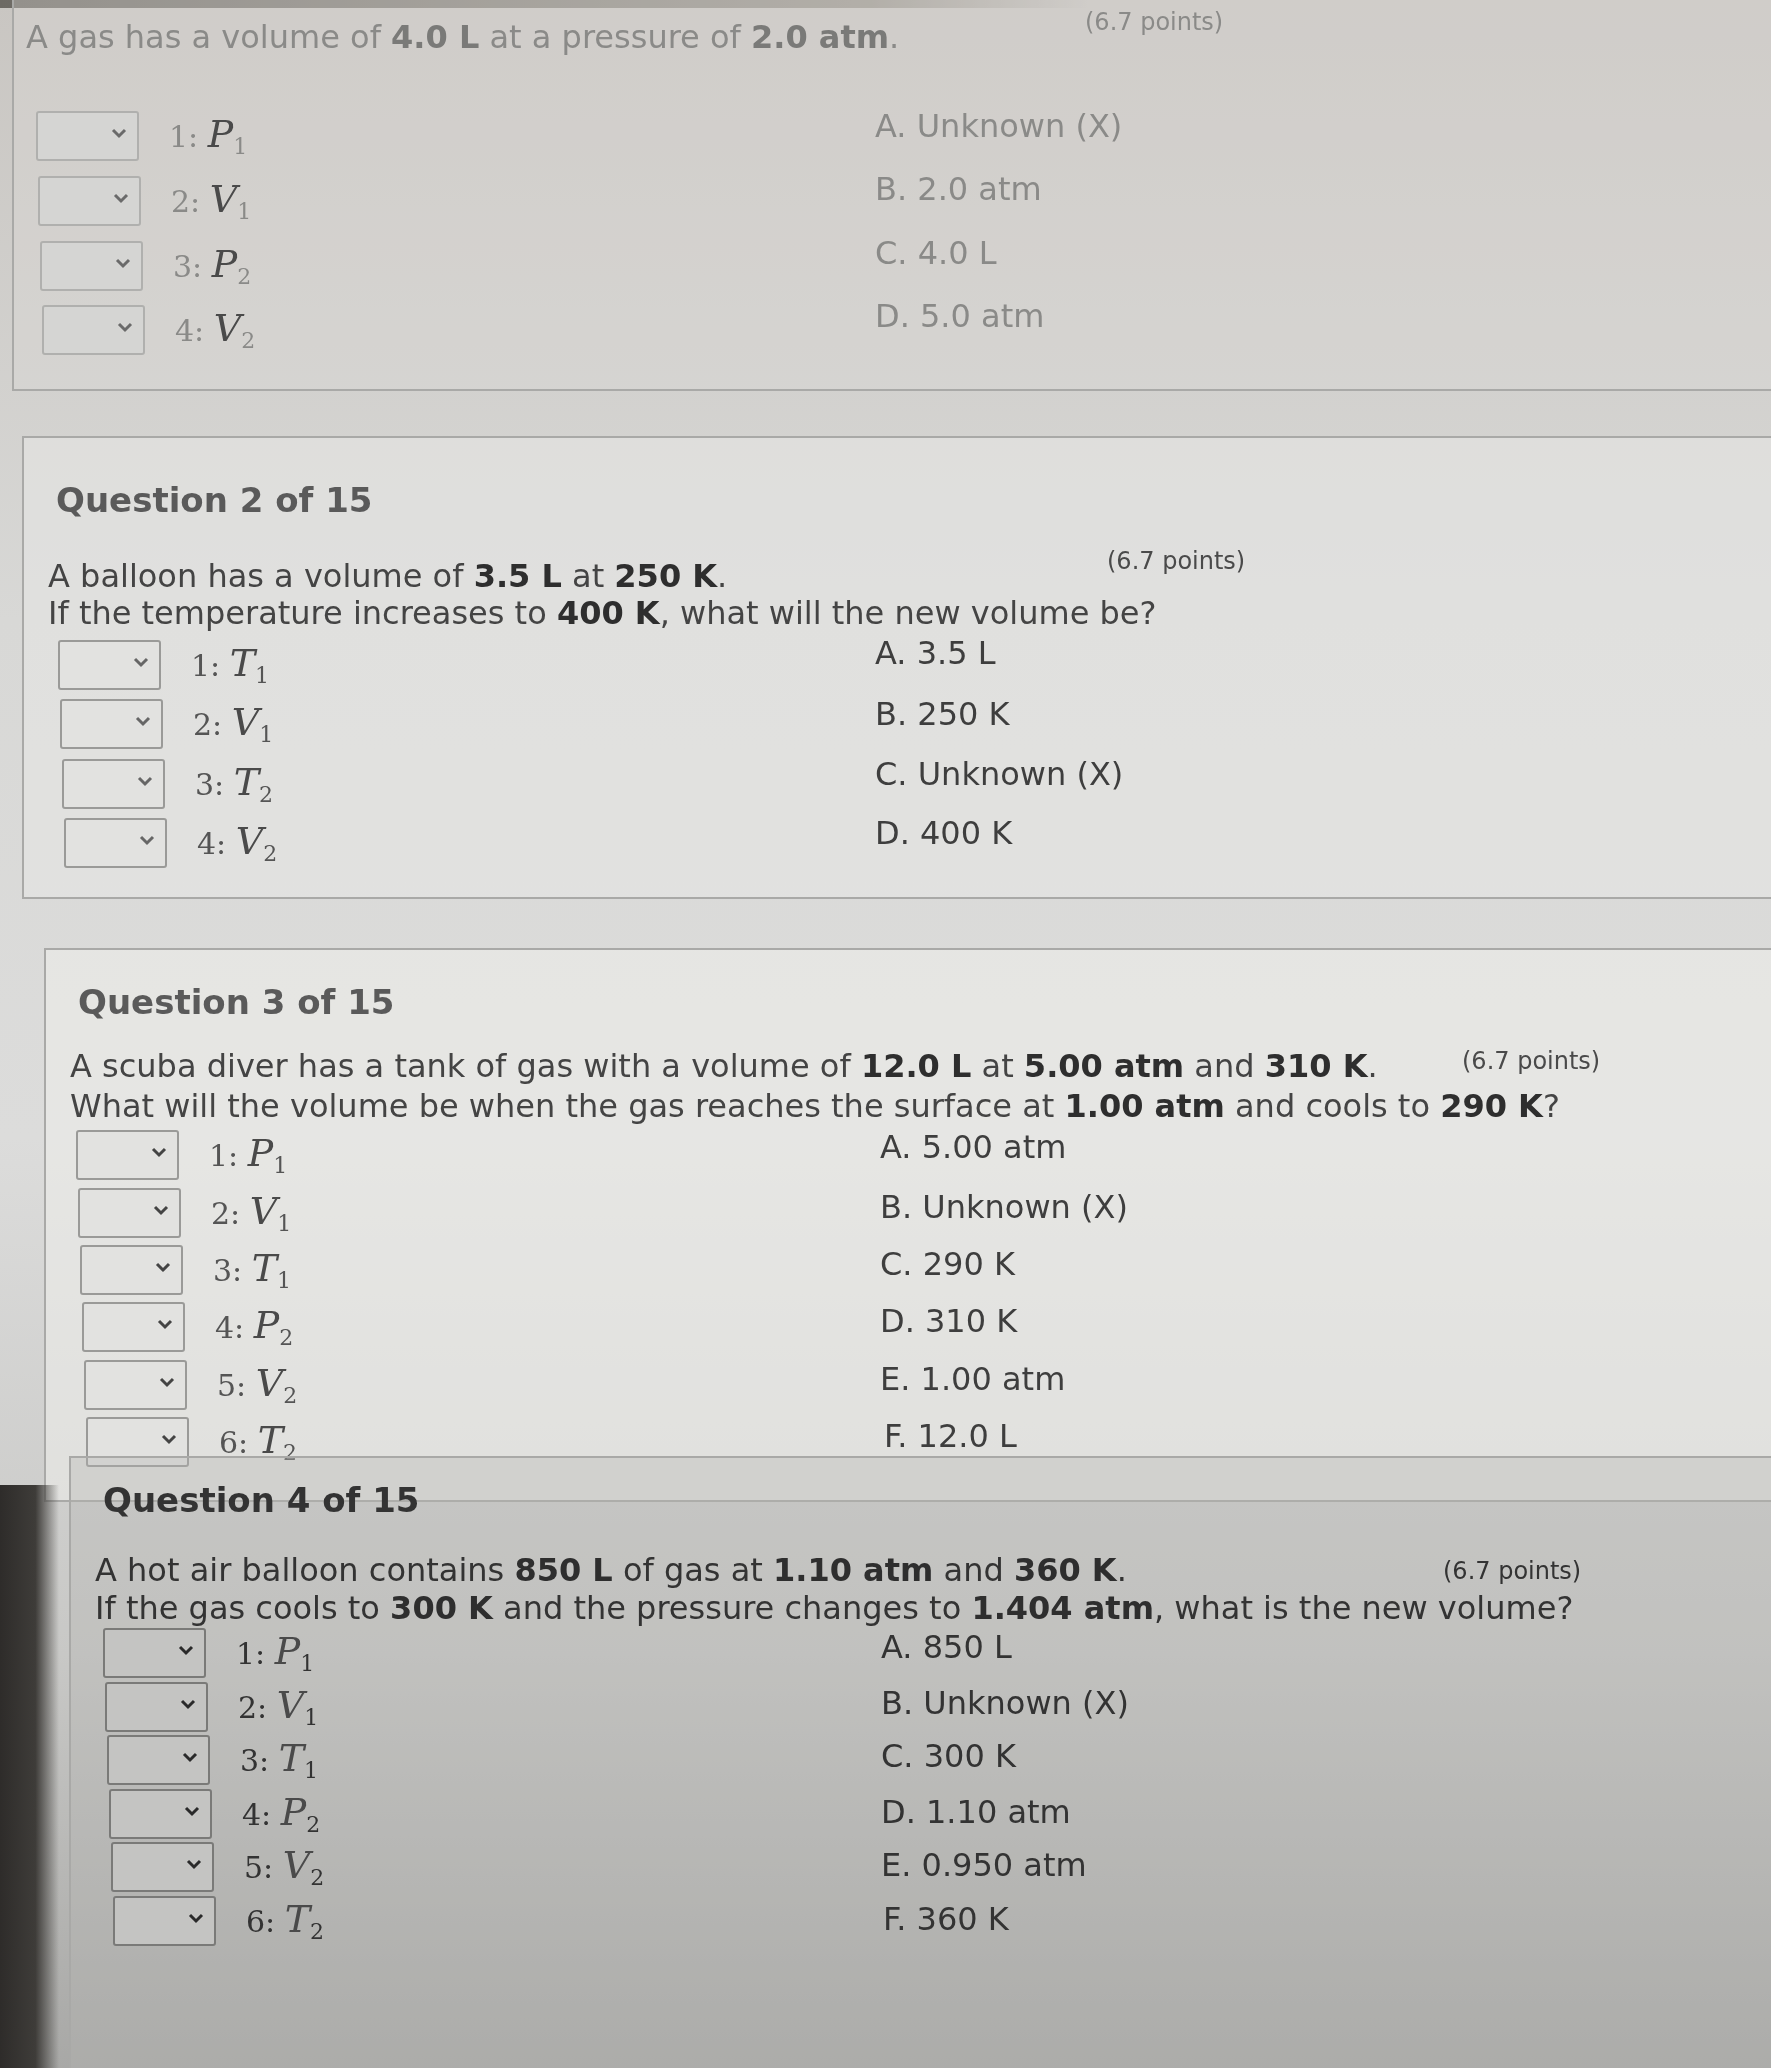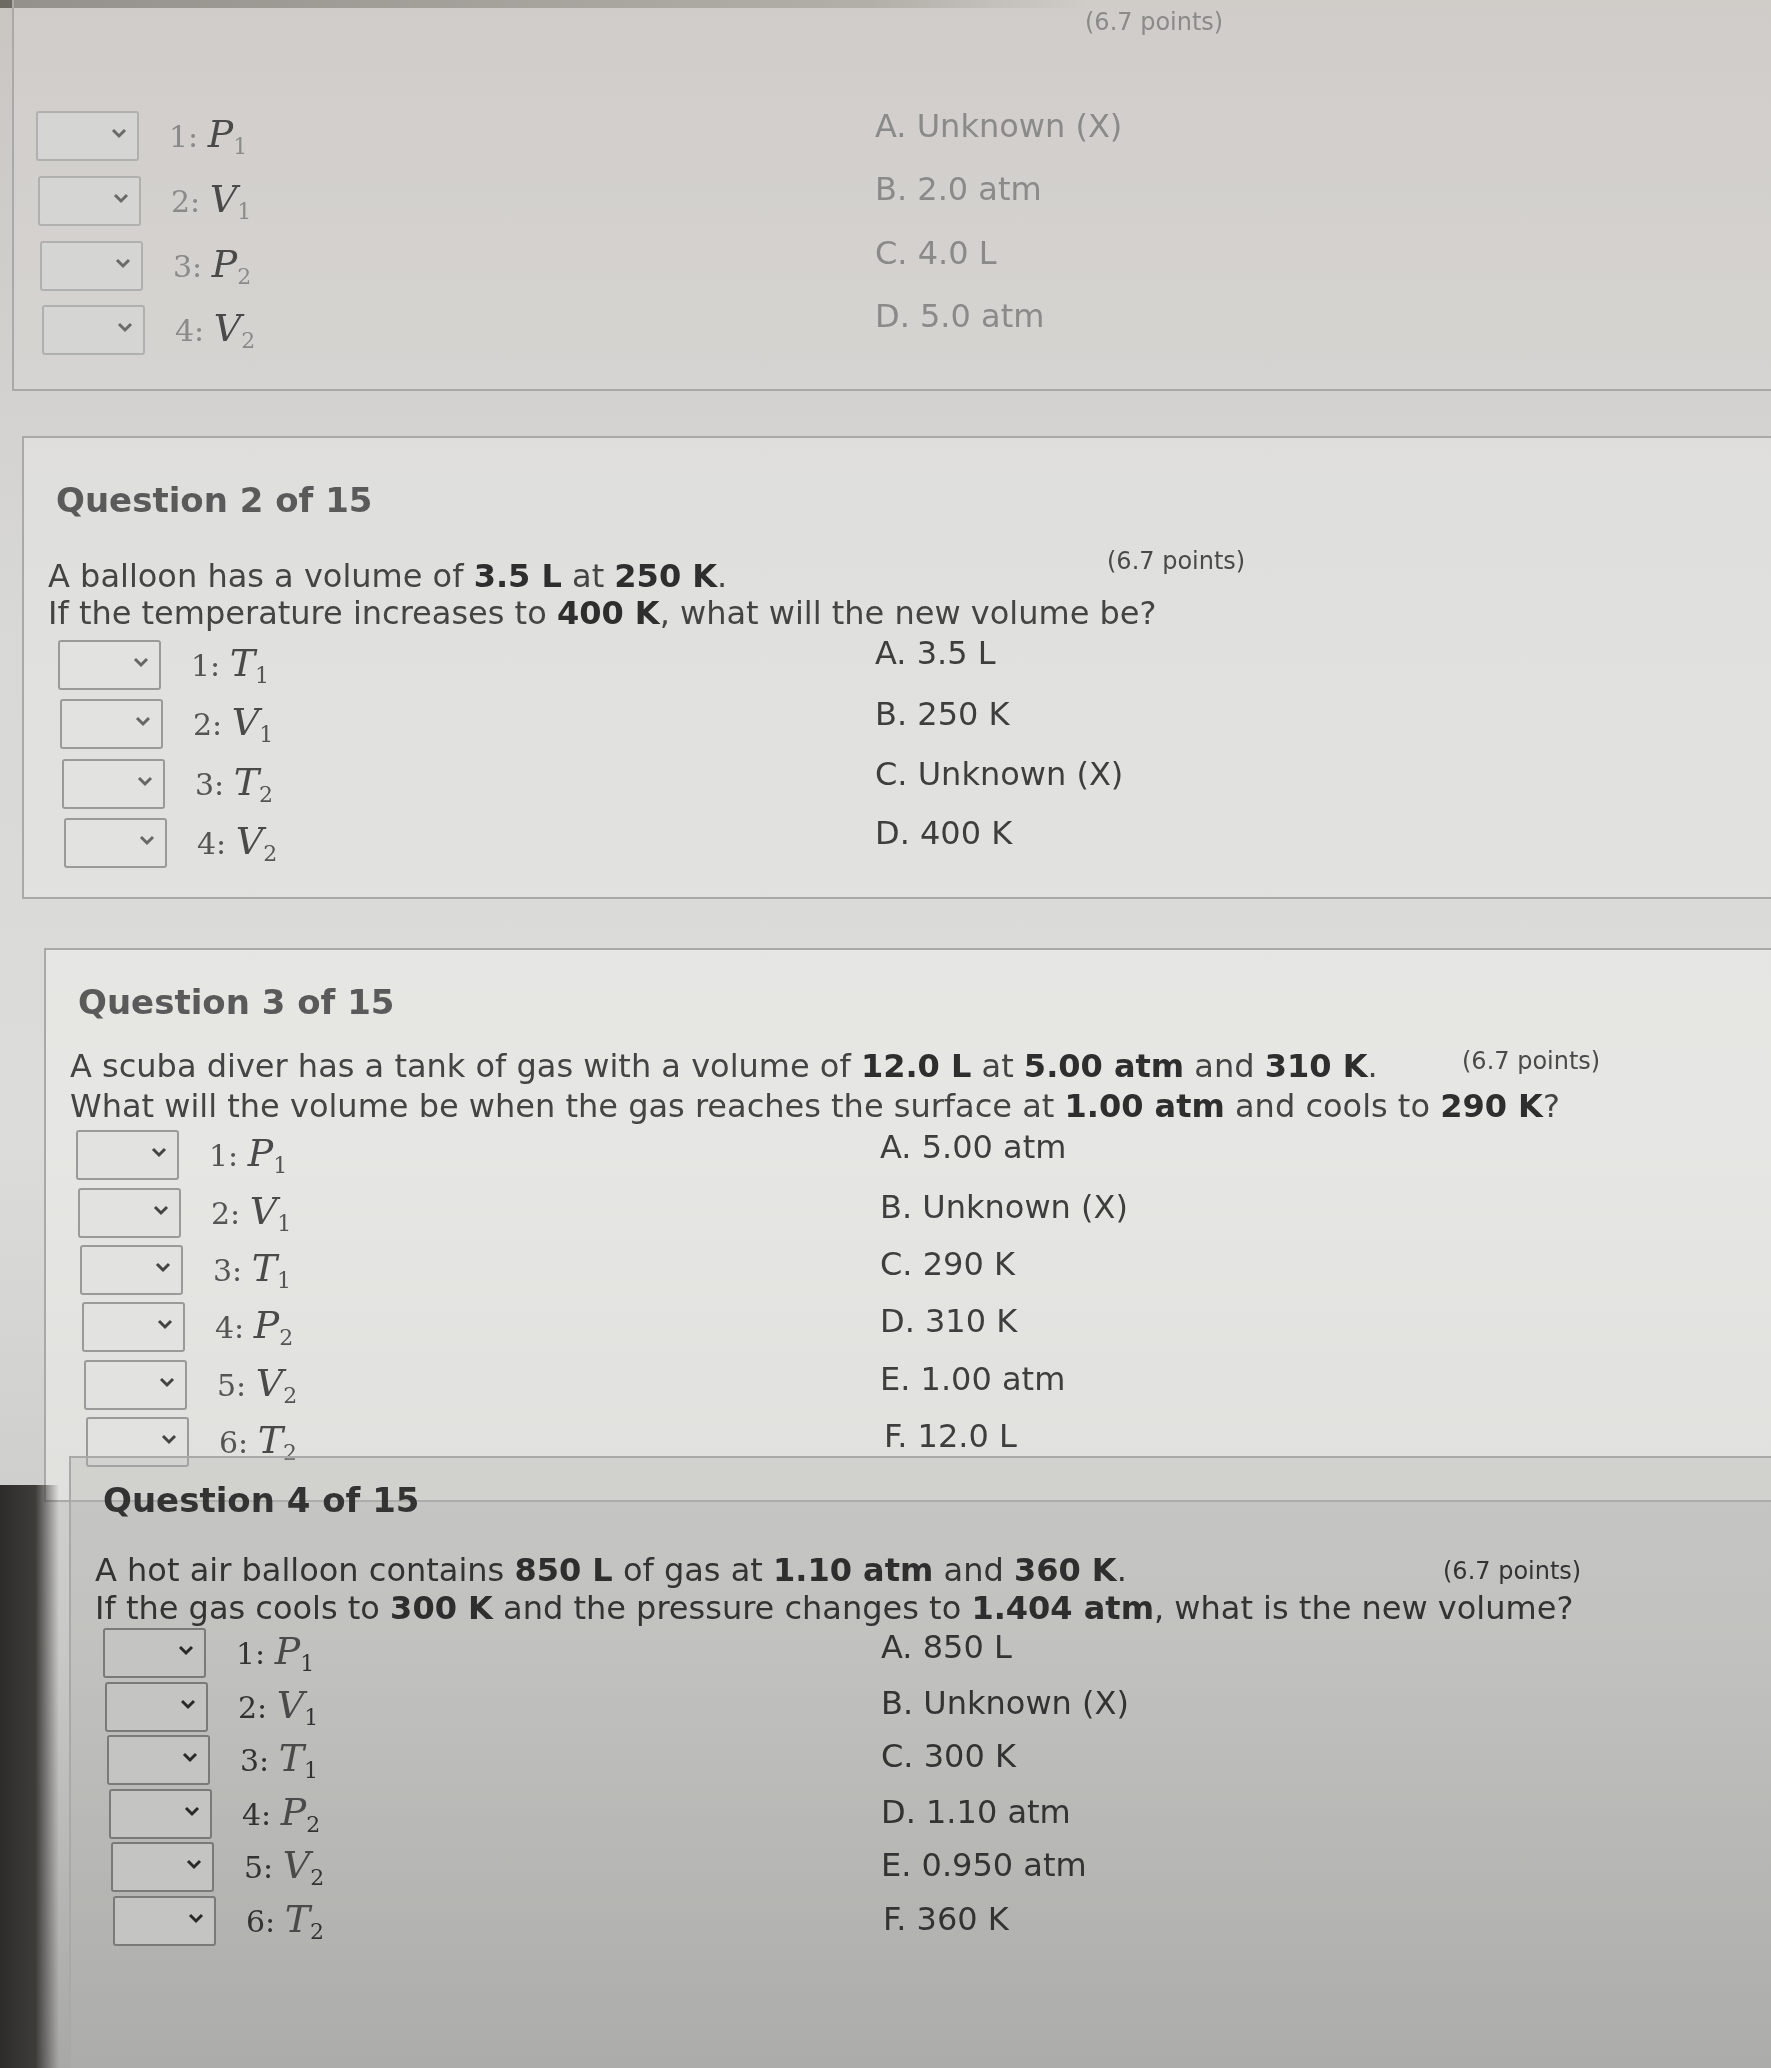--- a/index.html
+++ b/index.html
@@ -66,20 +66,21 @@
   .dark .select { background: #c4c4c2; border-color: #7a7a78; }
   .dark .opt, .dark .var, .dark .q-line, .dark .points, .dark .q-title { color: #333; }
 </style>
 </head>
 <body>
 
 <div class="page">
   <div class="top-edge"></div>
 
   <div class="card faded" style="left:12px; top:-10px; width:1759px; height:401px; border-top:none; background:rgba(220,218,214,0.35);">
+    <div class="q-line" style="left:12px; top:28px;"><span>A gas has a volume of </span><b>4.0 L</b><span> at a pressure of </span><b>2.0 atm</b><span>.</span></div>
     <div class="points" style="left:1071px; top:18px;">(6.7 points)</div>
 
     <div class="row" style="left:22px; top:119px;">
       <div class="select">
           <svg class="chev" viewBox="0 0 16 16">
             <path d="M2 5 L8 11 L14 5" stroke="#6a6a6a" stroke-width="3" fill="none"></path>
           </svg>
         </div>
       <span class="var"><span>1:</span> <i>P</i><sub>1</sub></span>
     </div>

